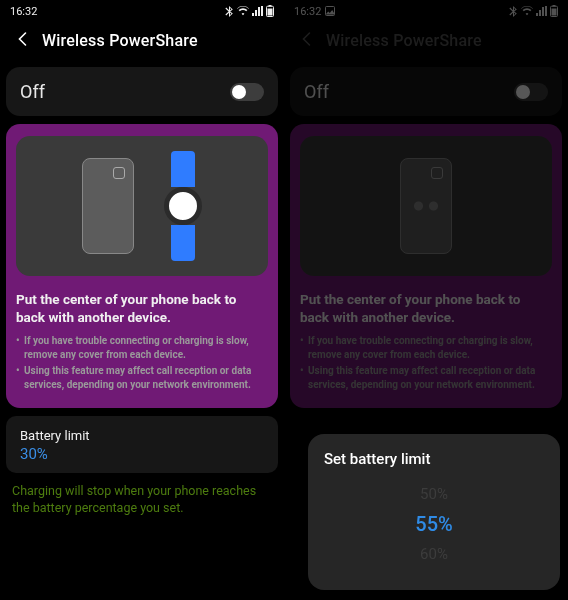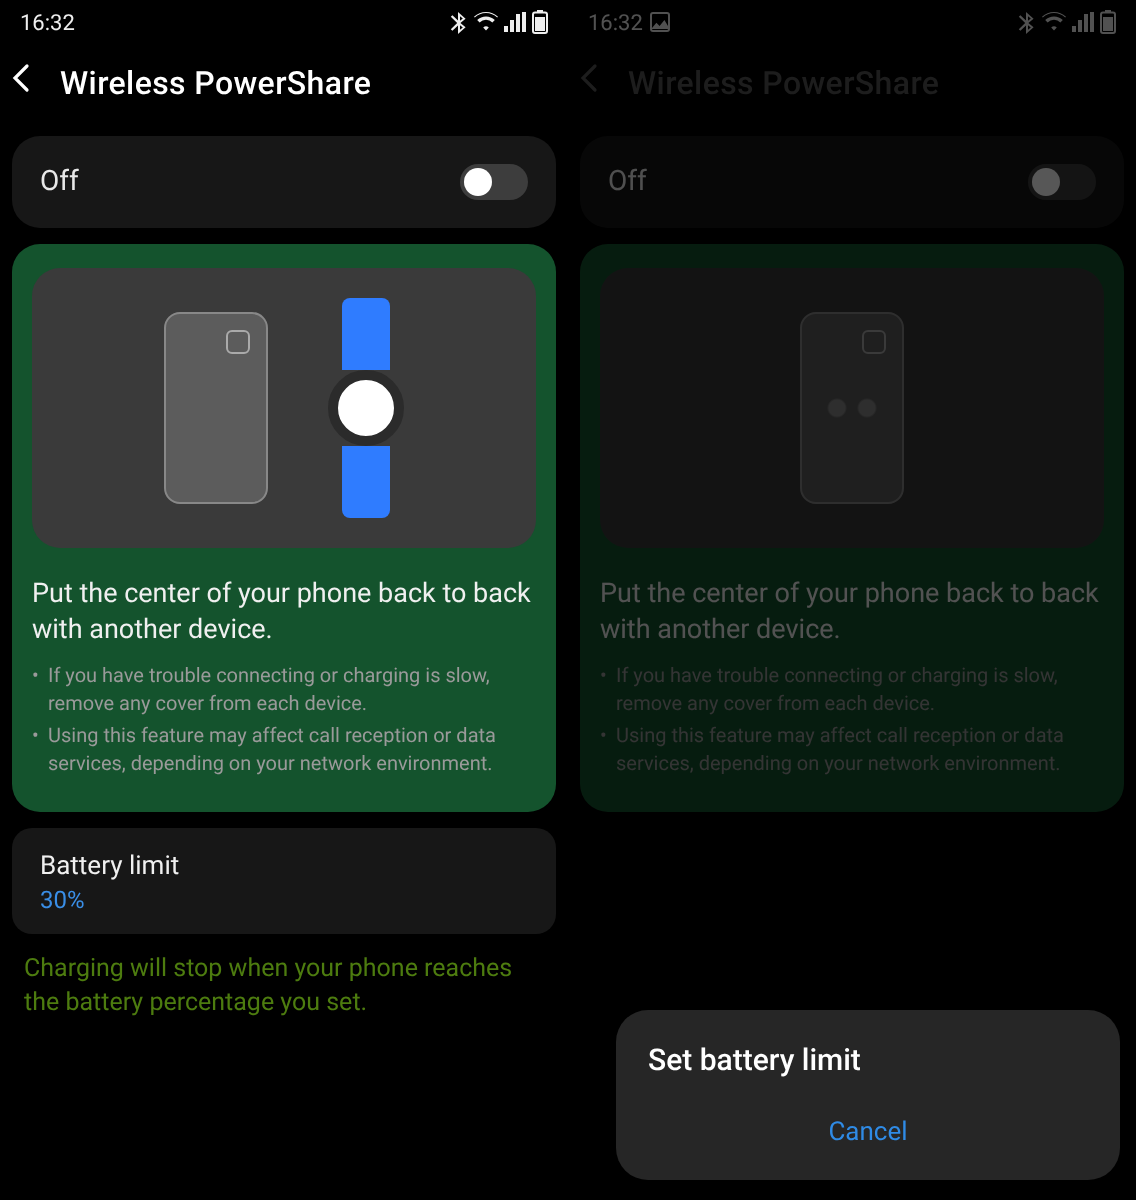--- a/index.html
+++ b/index.html
@@ -31,56 +31,57 @@
     color: #eee;
   }
   .statusbar .left { display: flex; align-items: center; gap: 4px; }
   .statusbar .right { display: flex; align-items: center; gap: 3px; }
   .status-icon { display: inline-flex; }
   
   .header {
     display: flex;
     align-items: center;
     gap: 10px;
-    padding: 8px 12px 16px 2px;
+    padding: 8px 12px 16px 14px;
   }
   .header .back { font-size: 18px; line-height: 1; }
   .header .title { font-size: 16px; font-weight: 500; letter-spacing: .2px; }
   
   .card {
     background: #171717;
     border-radius: 14px;
     margin: 0 6px 8px 6px;
     padding: 14px 14px;
   }
   .toggle-row {
     display: flex;
     justify-content: space-between;
     align-items: center;
   }
-  .toggle-label { font-size: 14px; color: #e8e8e8; }
+  .toggle-label { font-size: 18px; color: #e8e8e8; }
   .switch {
     width: 34px; height: 18px;
     background: #3d3d3d;
     border-radius: 18px;
     position: relative;
   }
   .switch .knob {
     position: absolute;
     left: 2px; top: 2px;
     width: 14px; height: 14px;
     background: #fff;
     border-radius: 50%;
   }
   
   .illus-card {
-    background: #14532d;
+    background: #701a75;
     border-radius: 14px;
     margin: 0 6px 0 6px;
     padding: 12px 10px 14px 10px;
+    font-weight: bold;
   }
   .illus-area {
     background: #3a3a3a;
     border-radius: 14px;
     height: 140px;
     display: flex;
     justify-content: center;
     align-items: center;
     gap: 30px;
     margin-bottom: 14px;
@@ -134,21 +135,21 @@
     color: #9a9a9a;
   }
   
   .limit-card {
     background: #171717;
     border-radius: 10px;
     margin: 8px 6px 0 6px;
     padding: 12px 14px 10px 14px;
   }
   .limit-title { font-size: 13px; color: #f0f0f0; }
-  .limit-val { font-size: 12px; color: #3a8ee6; margin-top: 2px; }
+  .limit-val { font-size: 15px; color: #3a8ee6; margin-top: 2px; }
   .limit-desc {
     font-size: 12.5px;
     color: #4d7c0f;
     line-height: 1.35;
     margin: 10px 12px 0 12px;
   }
   
   .dim { position: absolute; inset: 0; background: rgba(0,0,0,0.66); }
   
   .dialog {
@@ -322,17 +323,21 @@
     <ul class="bullets">
       <li>If you have trouble connecting or charging is slow, remove any cover from each device.</li>
       <li>Using this feature may affect call reception or data services, depending on your network environment.</li>
     </ul>
   </div>
 
   <div class="dim"></div>
 
   <div class="dialog">
     <div class="dialog-title">Set battery limit</div>
+    <div class="picker">
+      <div class="opt">50%</div>
+      <div class="opt sel">55%</div>
+      <div class="opt">60%</div>
+    </div>
     <div class="dialog-actions">
-      <span class="btn">Cancel</span>
     </div>
   </div>
 </div>
 
 </body></html>

